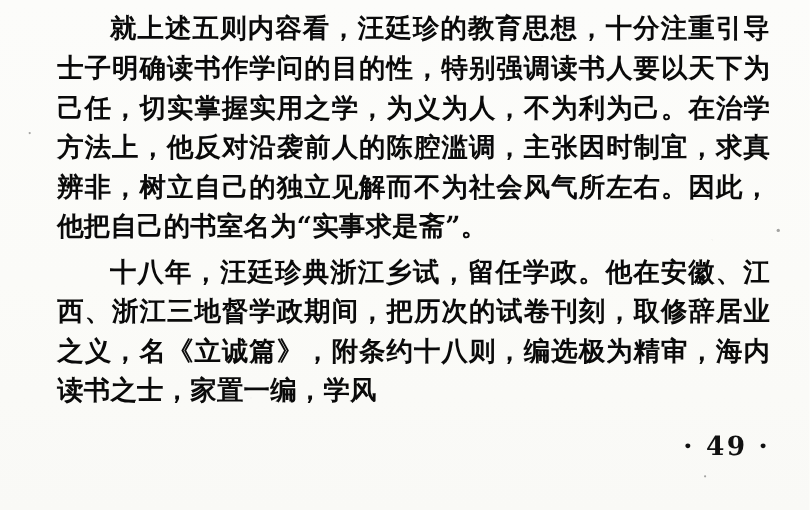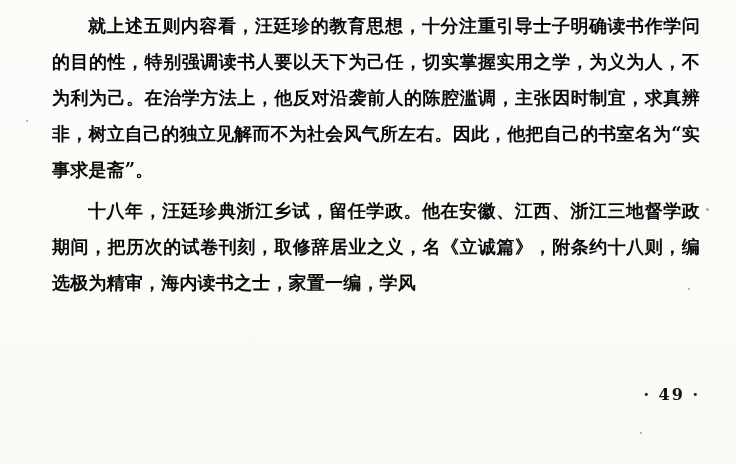--- a/index.html
+++ b/index.html
@@ -27,38 +27,38 @@
       linear-gradient(180deg, #fcfcfa 0%, #fbfbf8 55%, #f9f9f6 100%);
   }
   .text-col {
     position: absolute;
     left: 52px;
     top: 8px;
     width: 648px;
   }
   p.para {
     margin: 0 0 5px 0;
-    font-size: 18px;
+    font-size: 24px;
     line-height: 36px;
     color: #0a0a0a;
     text-align: justify;
     text-justify: inter-character;
     letter-spacing: 0.2px;
     text-indent: 2em;
     font-weight: 600;
     -webkit-font-smoothing: none;
   }
   p.para:last-of-type {
     margin-bottom: 0;
   }
   .folio {
     position: absolute;
     right: 36px;
-    bottom: 60px;
-    font-size: 16px;
+    bottom: 44px;
+    font-size: 24px;
     letter-spacing: 2px;
     color: #111;
     font-weight: 600;
   }
   .speck {
     position: absolute;
     background: #3a3a3a;
     opacity: 0.45;
     border-radius: 50%;
   }

